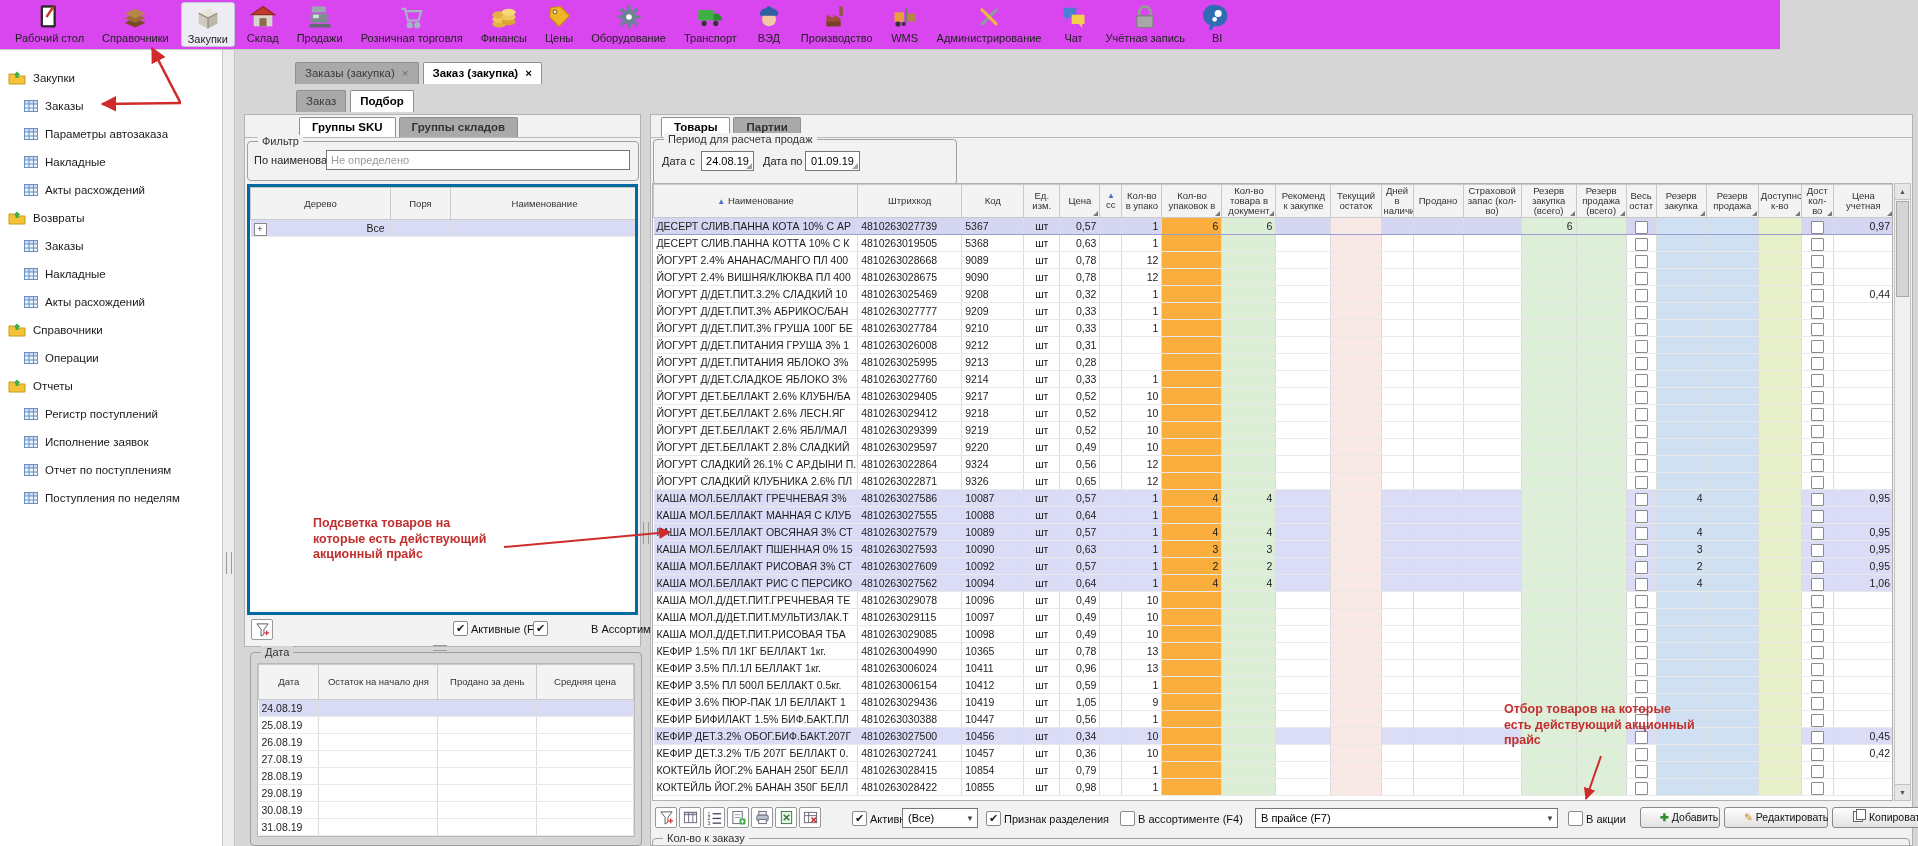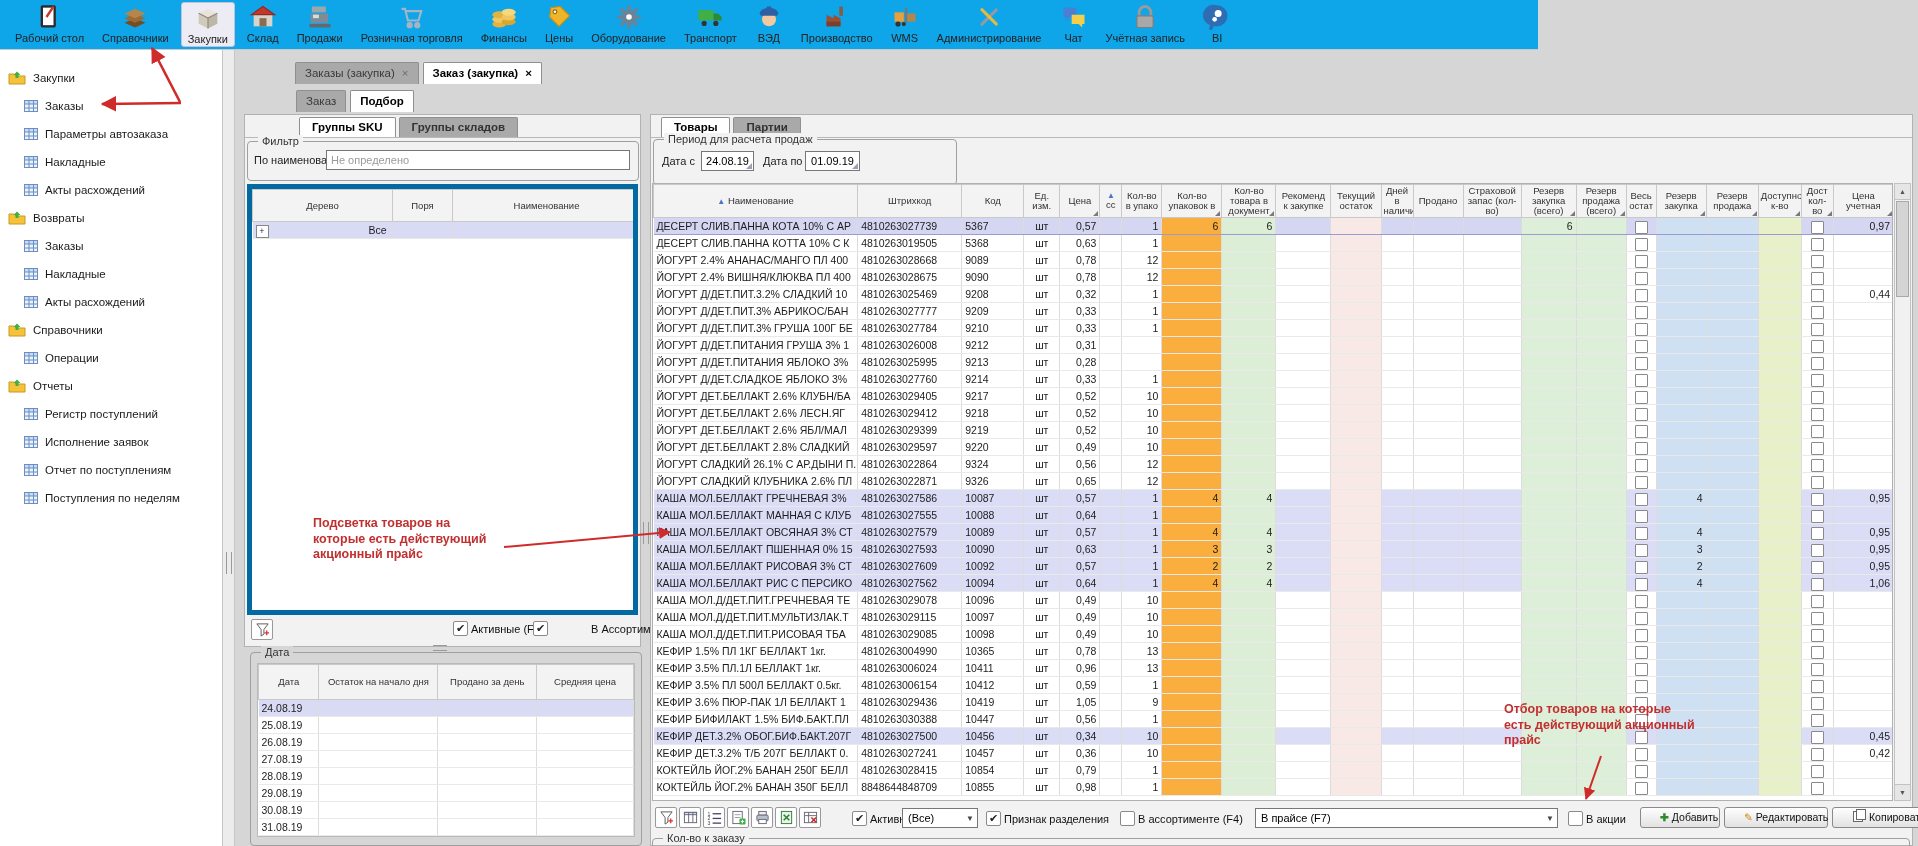--- a/index.html
+++ b/index.html
@@ -1,20 +1,20 @@
 <!DOCTYPE html>
 <html><head>
 <meta charset="utf-8">
 <style>
   html,body{margin:0;padding:0;}
   body{width:1918px;height:846px;position:relative;overflow:hidden;background:#d6d6d6;
        font-family:"Liberation Sans",sans-serif;-webkit-font-smoothing:antialiased;}
 
   
-  #toolbar{position:absolute;left:0;top:0;width:1538px;height:50px;background:#0ea5e9;
+  #toolbar{position:absolute;left:0;top:0;width:1780px;height:50px;background:#d946ef;
            border-bottom:1px solid #c9c9c9;box-sizing:border-box;display:flex;align-items:flex-start;
            padding:2px 0 0 6px;}
   .tb-item{display:flex;flex-direction:column;align-items:center;margin:1px 9px 0;cursor:pointer;}
   .tb-item.active{background:#edecf5;border:1px solid #c3c2d8;border-radius:3px;padding:1px 6px;margin:0 3px;}
   .ticon{width:28px;height:28px;display:inline-flex;}
   .ticon svg{width:28px;height:28px;}
   .tlabel{font-size:11px;color:#222;margin-top:1px;white-space:nowrap;}
 
   
   #sidebar{position:absolute;left:0;top:50px;width:222px;height:796px;background:#fff;
@@ -75,21 +75,21 @@
   th.tri::after{content:'';position:absolute;right:1px;bottom:1px;border-left:5px solid transparent;border-bottom:5px solid #7a7a7a;}
   .c-or{background:#f9ae3d;} .c-gr{background:#dcefd6;} .c-pk{background:#f8e8e6;}
   .c-gr2{background:#ddefd8;} .c-bl{background:#cfe0f2;} .c-yl{background:#e7f0c9;}
   tr.rsel{background:#d5d6f2;} tr.rsel td{border-top:1px solid #9b9bd0;border-bottom:1px solid #9b9bd0;}
   tr.rpromo{background:#dbdcf6;}
   tr.hlrow{background:#d9daf3;}
   .gridcb{display:inline-block;width:11px;height:11px;border:1px solid #8a8a8a;background:#fff;border-radius:1px;vertical-align:middle;}
   .expbox{display:inline-block;width:11px;height:11px;border:1px solid #888;background:#fff;font-size:9px;line-height:10px;
           text-align:center;color:#333;vertical-align:middle;}
 
-  #sku-tree{position:absolute;left:2px;top:69px;width:391px;height:431px;background:#fff;border:5px solid #0369a1;
+  #sku-tree{position:absolute;left:2px;top:69px;width:391px;height:431px;background:#fff;border:3px solid #0369a1;
             box-sizing:border-box;overflow:hidden;}
   #date-wrap{position:absolute;left:6px;top:10px;width:376px;background:#fff;border:1px solid #b9b9b9;overflow:hidden;}
   #date-wrap td{height:17px;}
   #prod-wrap{position:absolute;left:652px;top:183px;width:1241px;height:618px;background:#fff;
              border:1px solid #b0b0b0;overflow:hidden;box-sizing:border-box;}
 
   
   #vscroll{position:absolute;left:1894px;top:183px;width:17px;height:618px;background:#f1f1f1;
            border:1px solid #c2c2c2;box-sizing:border-box;}
   .sb-btn{position:absolute;left:0;width:15px;height:15px;background:#e6e6e6;font-size:7px;color:#555;
@@ -1476,21 +1476,21 @@
             <td class="a-r c-gr2"></td>
             <td class="a-c"><span class="gridcb"></span></td>
             <td class="a-r c-bl"></td>
             <td class="a-r c-bl"></td>
             <td class="a-r c-yl"></td>
             <td class="a-c"><span class="gridcb"></span></td>
             <td class="a-r"></td>
           </tr>
           <tr>
             <td class="a-l">КОКТЕЙЛЬ ЙОГ.2% БАНАН 350Г БЕЛЛ</td>
-            <td class="a-l">8848644848709</td>
+            <td class="a-l">4810263028422</td>
             <td class="a-l">10855</td>
             <td class="a-c">шт</td>
             <td class="a-r">0,98</td>
             <td class="a-c"></td>
             <td class="a-r">1</td>
             <td class="a-r c-or"></td>
             <td class="a-r c-gr"></td>
             <td class="a-r"></td>
             <td class="a-r c-pk"></td>
             <td class="a-r"></td>

